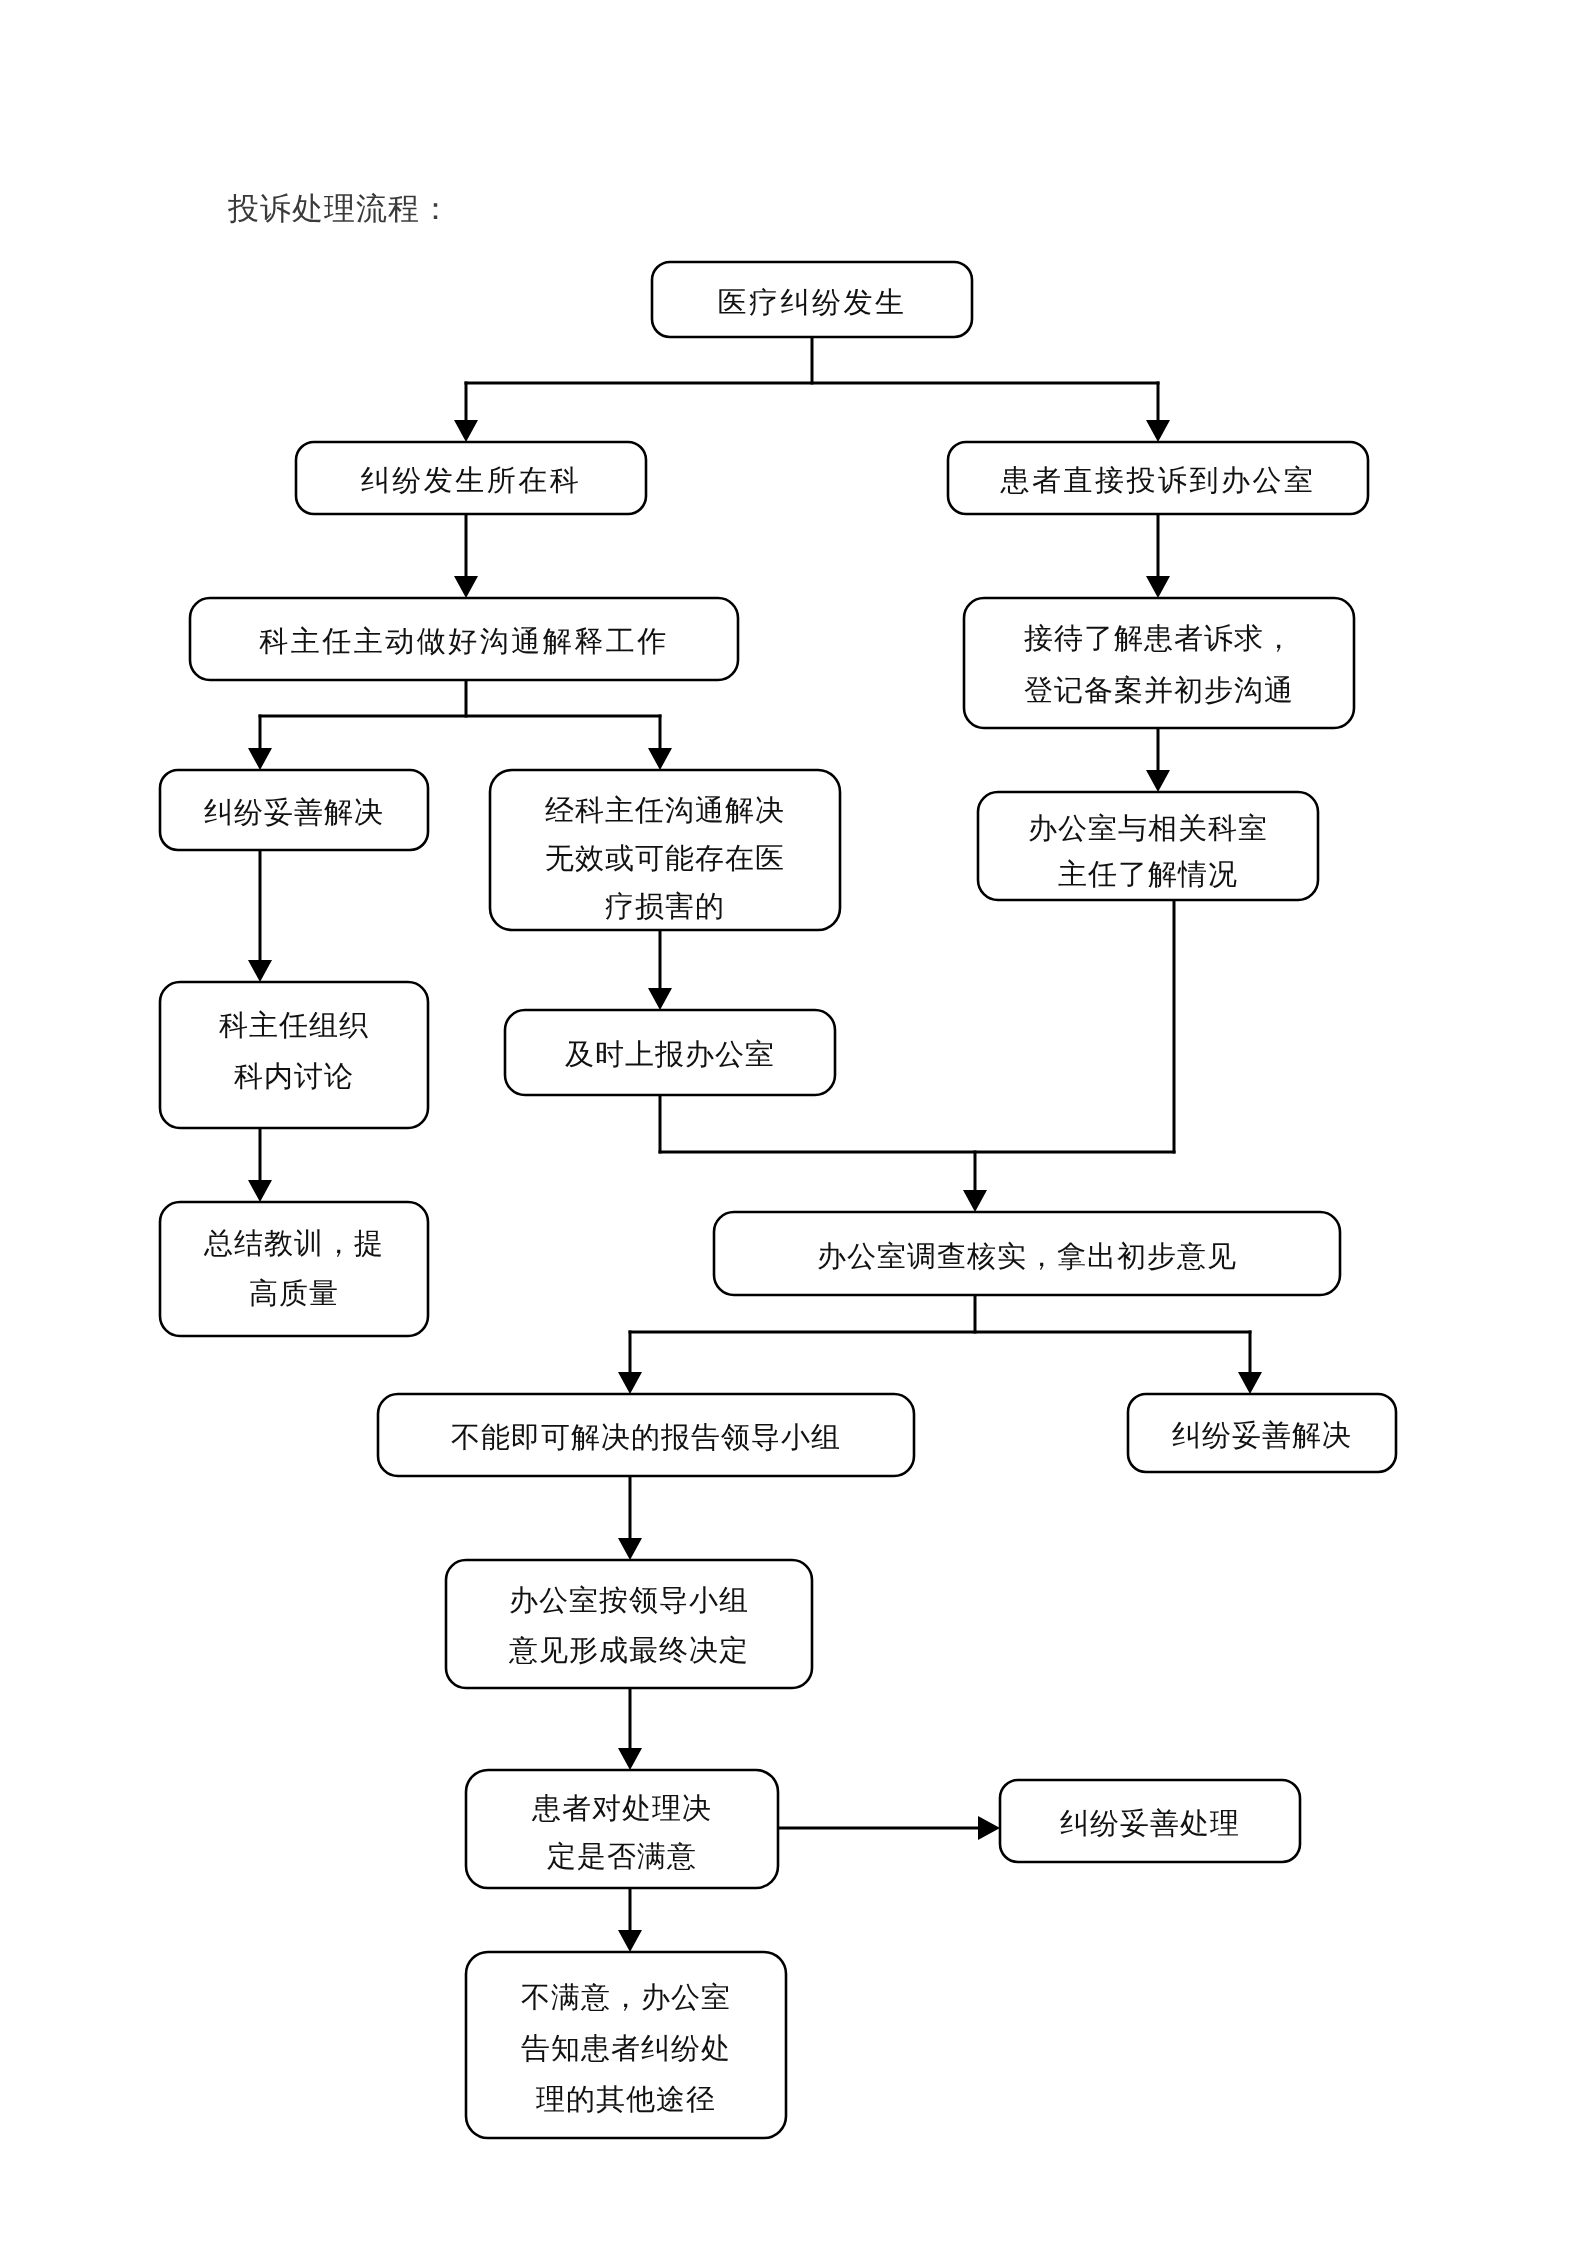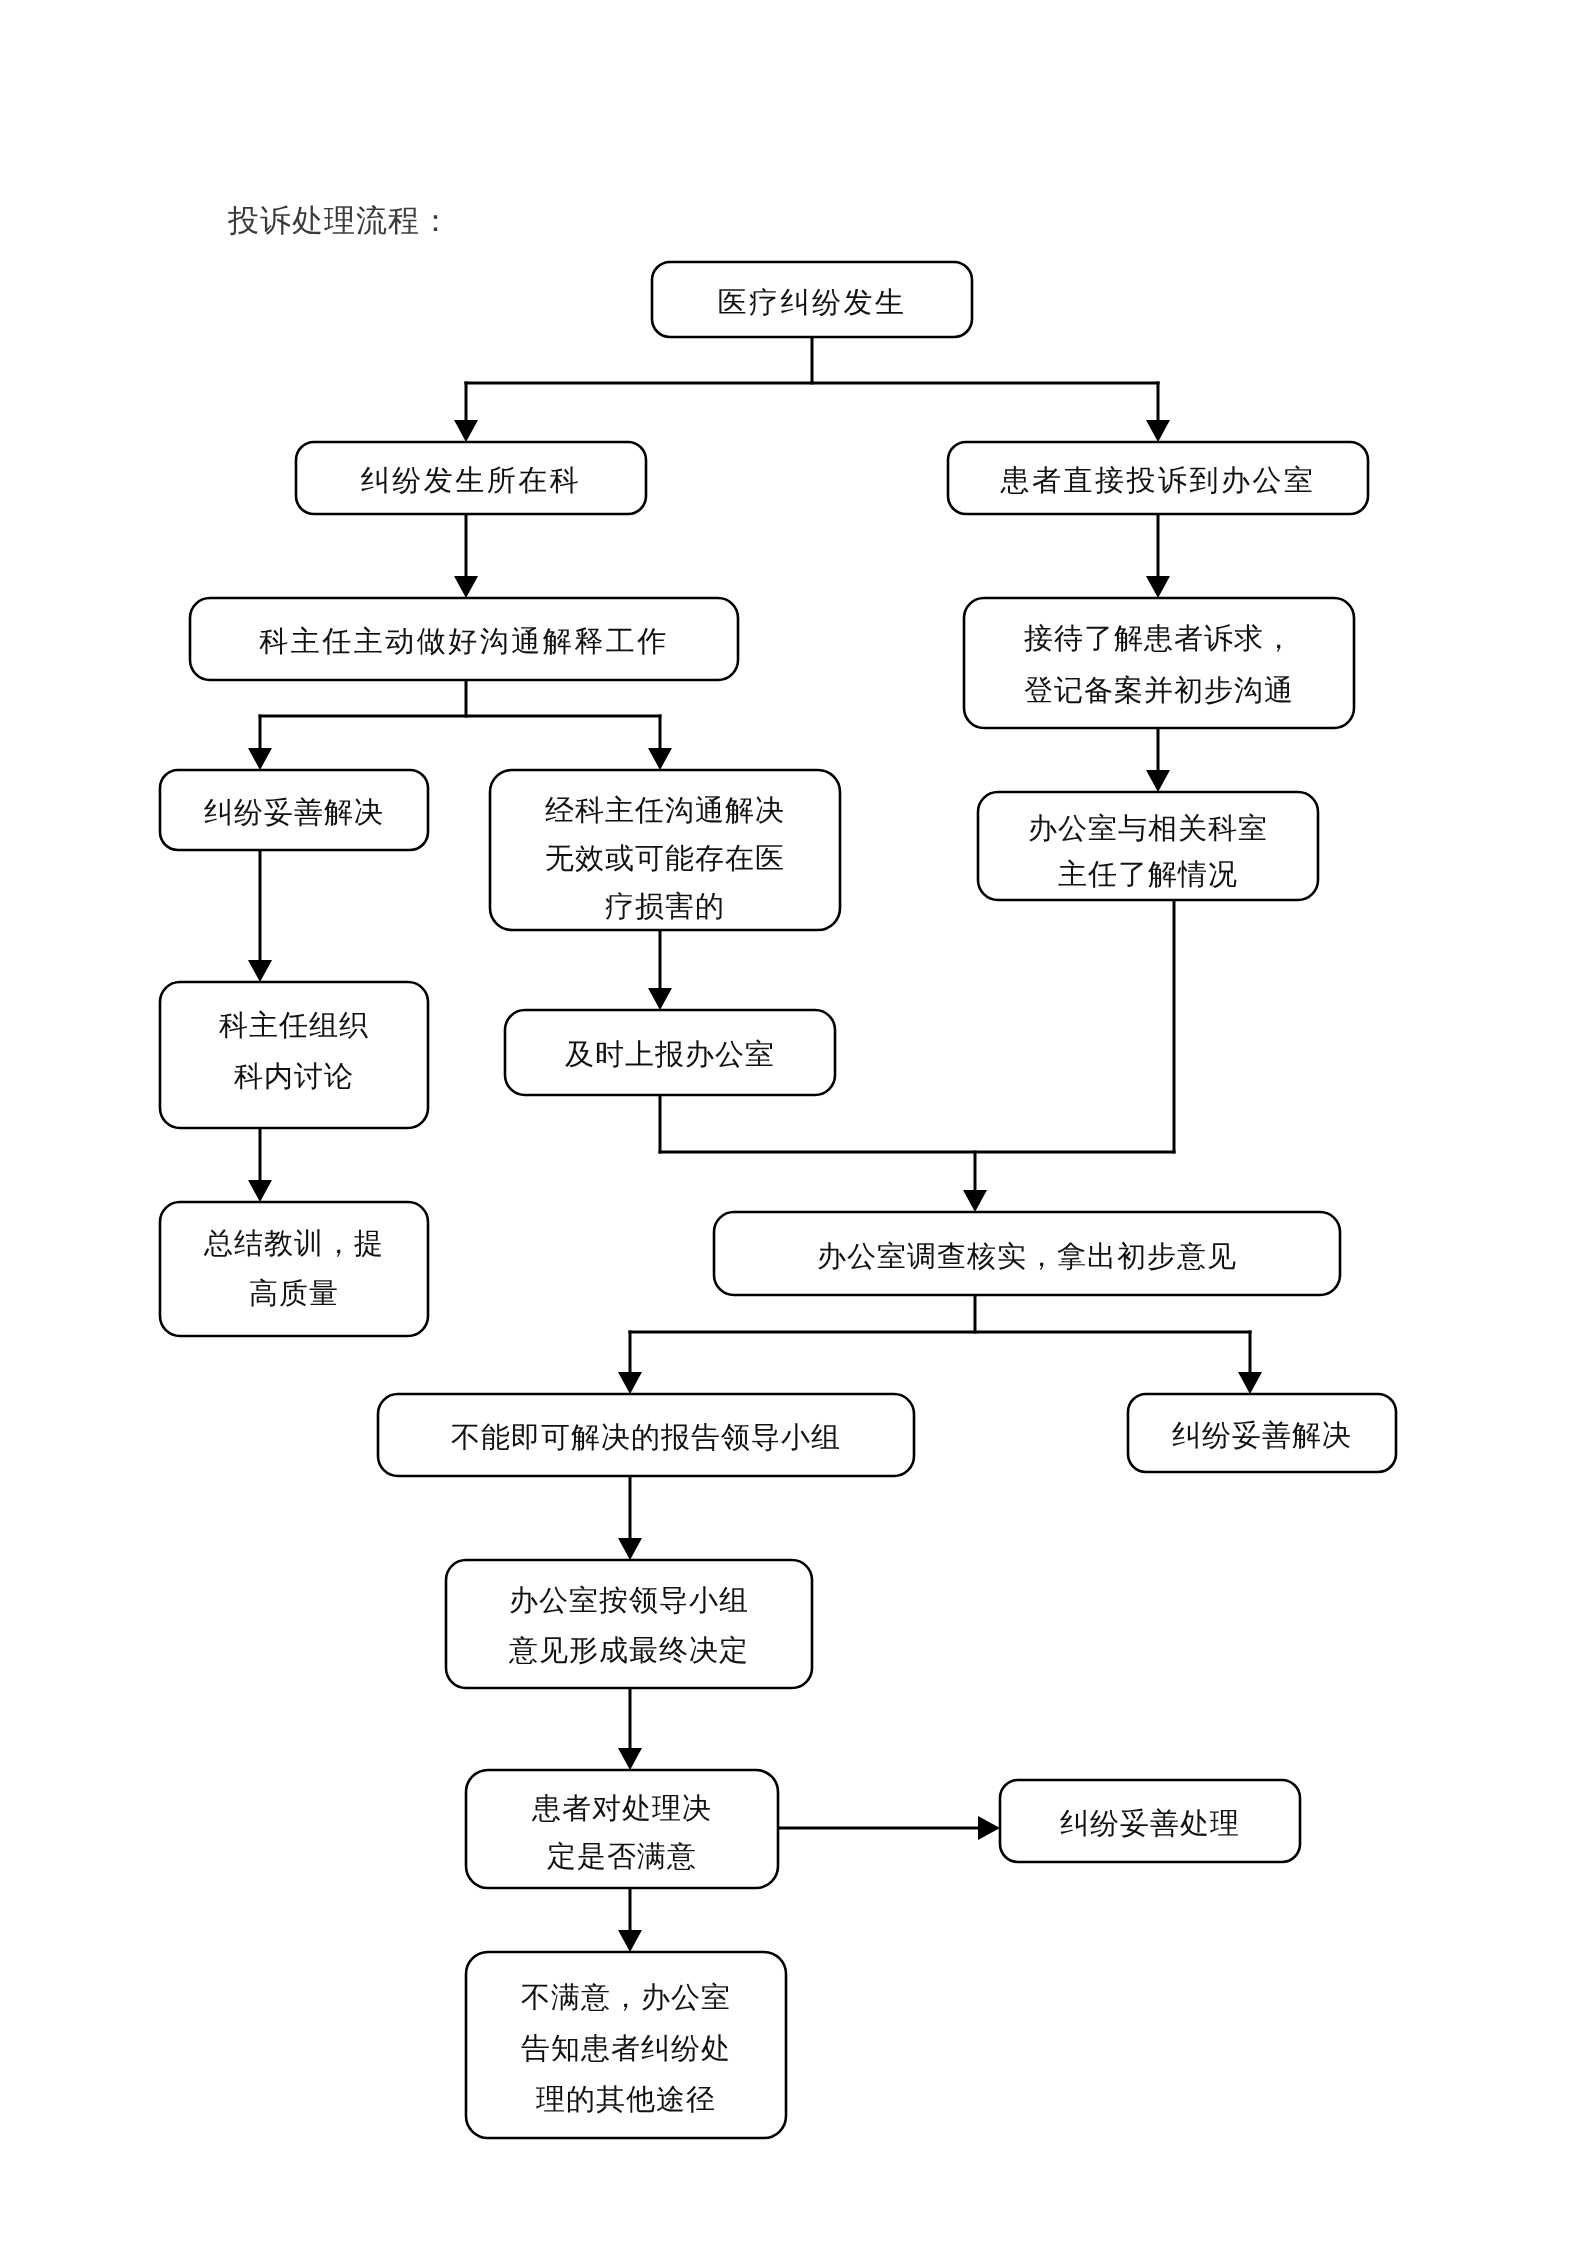--- a/index.html
+++ b/index.html
@@ -20,21 +20,21 @@
   #flow-svg {
     position: absolute;
     left: 0;
     top: 0;
     width: 1587px;
     height: 2245px;
   }
   .page-title {
     position: absolute;
     left: 228px;
-    top: 200px;
+    top: 188px;
     font-family: "DejaVu Sans", sans-serif;
     font-size: 31px;
     color: #3a3a3a;
     letter-spacing: 1px;
     white-space: nowrap;
   }
   .node-box {
     fill: #ffffff;
     stroke: #000000;
     stroke-width: 2.6;

